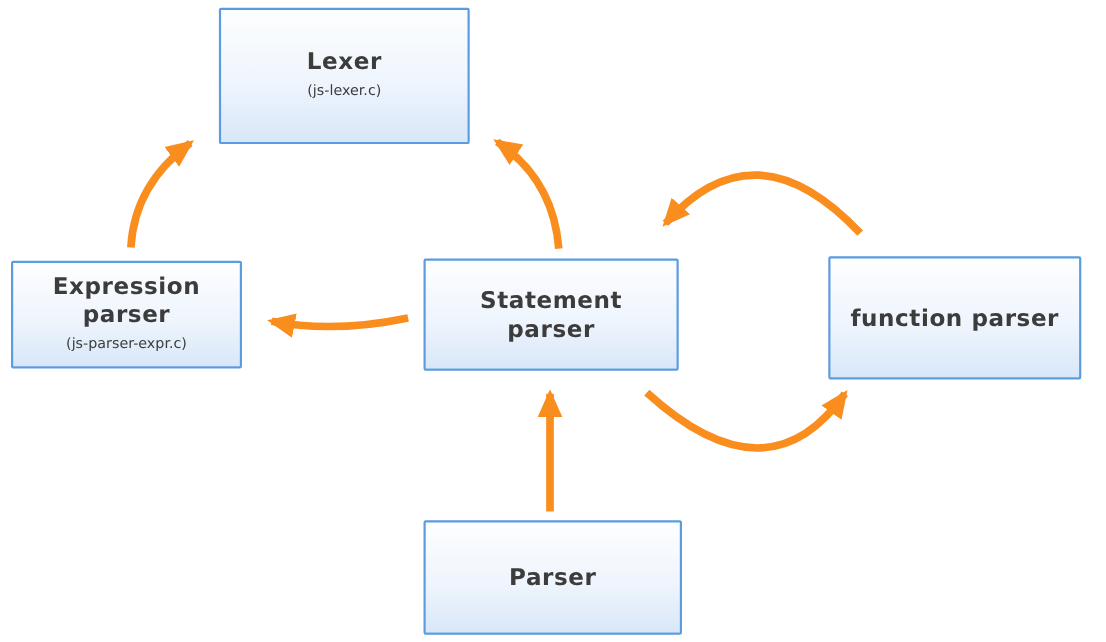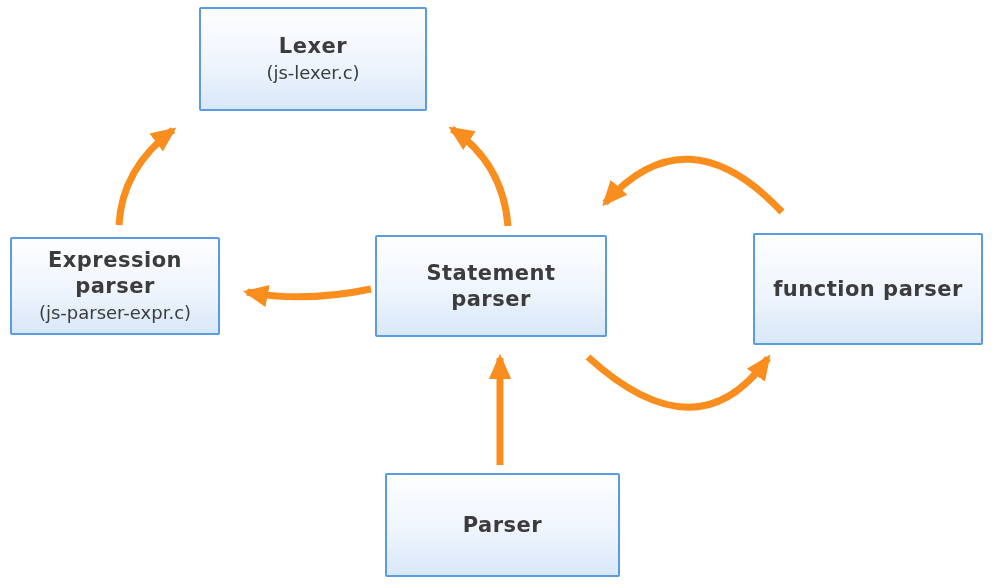--- a/index.html
+++ b/index.html
@@ -33,27 +33,27 @@
     text-align: center;
   }
   .node .title {
     font-weight: bold;
     font-size: 21px;
     line-height: 26px;
     letter-spacing: 0.5px;
   }
   .node .title span { display: block; }
   .node .subtitle {
-    font-size: 18px;
+    font-size: 13px;
     line-height: 24px;
     margin-top: 2px;
   }
-  .node-lexer      { left: 199px; top: 7px;   width: 228px; height: 104px; }
+  .node-lexer      { left: 199px; top: 7px;   width: 228px; height: 124px; }
   .node-expression { left: 10px;  top: 237px; width: 210px; height: 98px;  }
-  .node-statement  { left: 375px; top: 235px; width: 232px; height: 102px; }
+  .node-statement  { left: 385px; top: 235px; width: 232px; height: 102px; }
   .node-function   { left: 753px; top: 233px; width: 230px; height: 112px; }
   .node-parser     { left: 385px; top: 473px; width: 235px; height: 104px; }
   .edges {
     position: absolute;
     inset: 0;
     pointer-events: none;
   }
   .edges path.edge {
     fill: none;
     stroke: var(--arrow);

